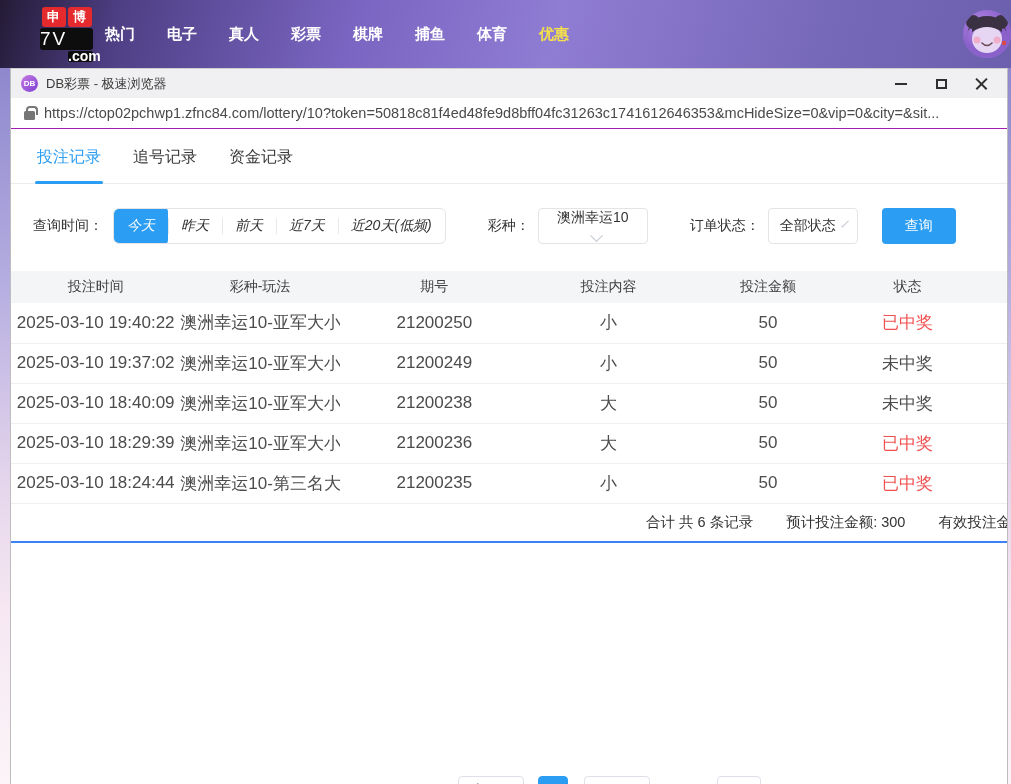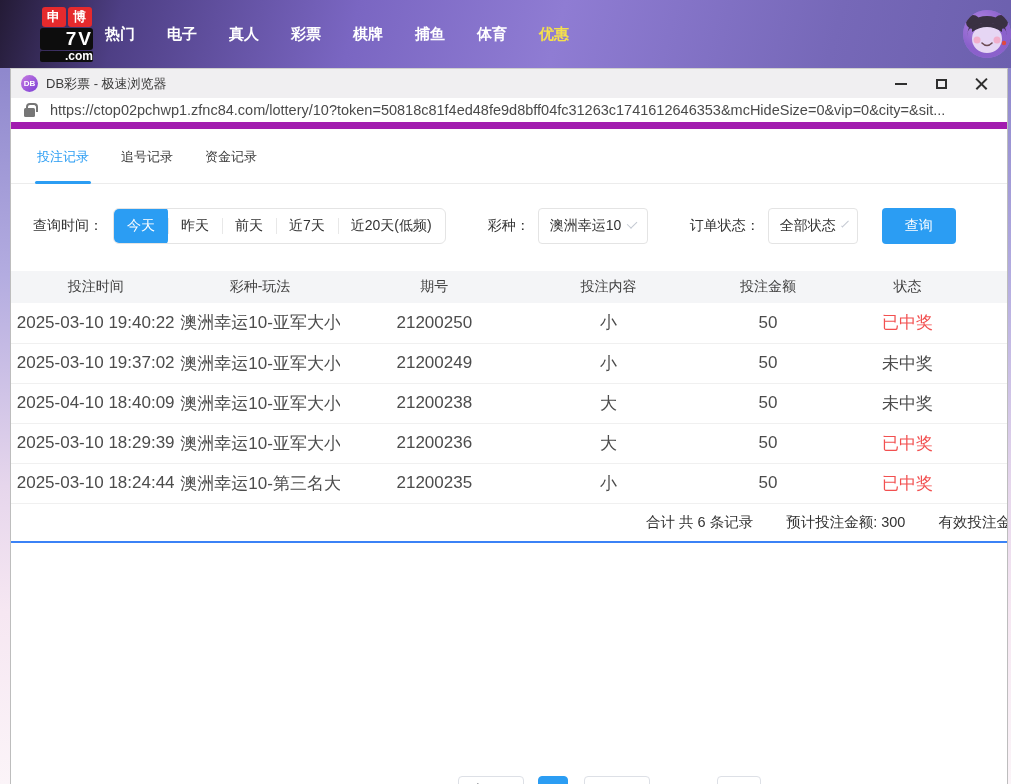--- a/index.html
+++ b/index.html
@@ -12,24 +12,24 @@
 
   
   .topbar {
     position:absolute; left:0; top:0; width:1011px; height:68px;
     background:linear-gradient(105deg,#241b36 0%,#4e3f85 12%,#7a66c2 35%,#8f7cd3 55%,#7668b8 82%,#6c60ae 100%);
   }
   .logo { position:absolute; left:40px; top:7px; width:53px; display:flex; flex-direction:column; gap:1px; }
   .logo-row { display:flex; gap:2px; justify-content:center; }
   .logo-red { width:24px; height:20px; background:#e52a2d; border-radius:3px; color:#fff;
     font-size:13px; font-weight:bold; display:flex; align-items:center; justify-content:center; }
-  .logo-main { background:#0d0d0d; border-radius:3px; color:#fff; font-weight:bold; font-size:19px;
-    letter-spacing:2px; text-align:right; line-height:22px; height:22px; }
-  .logo-sub { background:#0d0d0d; border-radius:2px; color:#fff; font-weight:bold; font-size:12px;
-    text-align:right; line-height:11px; height:11px; }
+  .logo-main { background:#0d0d0d; border-radius:3px; color:#fff; font-weight:normal; font-size:19px;
+    letter-spacing:2px; text-align:left; line-height:22px; height:22px; }
+  .logo-sub { background:#0d0d0d; border-radius:2px; color:#fff; font-weight:bold; font-size:14px;
+    text-align:left; line-height:11px; height:11px;margin-left:28px; }
   .nav { position:absolute; left:102px; top:0; height:68px; display:flex; align-items:center; gap:26px; }
   .nav-item { color:#ffffff; font-size:15px; font-weight:bold; width:36px; text-align:center;
     cursor:pointer; white-space:nowrap; }
   .nav-item.promo { color:#f5e04b; }
   .avatar { position:absolute; left:963px; top:10px; width:48px; height:48px; border-radius:50%;
     overflow:hidden; background:#8d6fd0; }
 
   
   .window {
     position:absolute; left:10px; top:68px; width:998px; height:790px;
@@ -42,48 +42,48 @@
   .win-controls { position:absolute; right:6px; top:0; height:29px; display:flex; }
   .ctrl { width:40px; height:29px; display:flex; align-items:center; justify-content:center; cursor:pointer; }
   .ic-min { width:12px; border-top:2px solid #2f2f2f; }
   .ic-max { width:11px; height:10px; border:2px solid #2f2f2f; }
   .ic-close { position:relative; width:13px; height:13px; }
   .ic-close::before,.ic-close::after { content:""; position:absolute; left:-1px; top:5.5px; width:15px;
     height:1.6px; background:#2f2f2f; }
   .ic-close::before { transform:rotate(45deg); }
   .ic-close::after { transform:rotate(-45deg); }
 
-  .urlbar { height:31px; background:#fff; border-bottom:7px solid #a21caf; display:flex; align-items:center;
-    padding-left:13px;gap:6px; }
+  .urlbar { height:31px; background:#fff; border-bottom:1px solid #a21caf; display:flex; align-items:center;
+    padding-left:13px; }
   .lock { position:relative; width:11px; height:9px; background:#767676; border-radius:1.5px; margin-top:4px; }
   .lock::before { content:""; position:absolute; left:1.5px; top:-5px; width:8px; height:7px;
     border:2px solid #767676; border-bottom:none; border-radius:4px 4px 0 0; }
   .url-text { margin-left:9px; font-size:14.5px; color:#4a4a4a; white-space:nowrap; overflow:hidden; }
 
   
   .tabbar { height:55px; border-bottom:1px solid #ececec; display:flex; align-items:center;
     padding-left:26px; gap:32px; }
-  .tab { font-size:13px; color:#3c3c3c; height:55px; line-height:55px; position:relative; cursor:pointer; }
+  .tab { font-size:16px; color:#3c3c3c; height:55px; line-height:55px; position:relative; cursor:pointer; }
   .tab.active { color:#2b9df3; }
   .tab.active::after { content:""; position:absolute; left:-2px; right:-2px; bottom:0; height:3px;
     border-radius:3px; background:#2b9df3; }
 
   .filters { display:flex; align-items:center; margin:24px 0 0 22px; height:36px; font-size:14px; color:#333; }
   .btn-group { display:flex; align-items:center; height:36px; border:1px solid #e4e4e4; border-radius:6px;
     margin-left:10px; background:#fff; overflow:hidden; }
   .tbtn { padding:14px 13px; height:36px; display:flex; align-items:center; color:#333; cursor:pointer;
-    white-space:nowrap; position:relative; }
+    white-space:nowrap; position:relative;font-style:italic; }
   .tbtn.active { background:#2b9df3; color:#fff; border-radius:4px; }
   .tbtn + .tbtn:not(.active)::before { content:""; position:absolute; left:0; top:10px; height:16px;
     width:1px; background:#e8e8e8; }
   .flabel { margin-left:42px; white-space:nowrap; }
   .select { display:flex; align-items:center; justify-content:space-between; height:36px;
     border:1px solid #e4e4e4; border-radius:4px; background:#fff; margin-left:8px; padding:0 11px;
     cursor:pointer; white-space:nowrap; }
-  .sel-lottery { width:110px; }
+  .sel-lottery { width:110px;flex-direction:column; }
   .sel-status { width:90px; }
   .chev { width:9px; height:9px; border-right:1.6px solid #c4c9d2; border-bottom:1.6px solid #c4c9d2;
     transform:rotate(45deg) translate(-2px,-2px); margin-left:8px; }
   .search-btn { margin-left:24px; width:74px; height:36px; background:#2b9df3; color:#fff; border:none;
     border-radius:4px; font-size:14px; cursor:pointer; }
 
   table { width:100%; border-collapse:collapse; table-layout:fixed; margin-top:27px; }
   thead tr { background:#f4f5f7; height:32px; }
   th { font-weight:normal; font-size:14px; color:#3f3f3f; text-align:center; }
   tbody tr { height:40px; border-bottom:1px solid #f0f0f0; }
@@ -232,21 +232,21 @@
         <tr>
       <td>2025-03-10 19:37:02</td>
       <td>澳洲幸运10-亚军大小</td>
       <td>21200249</td>
       <td>小</td>
       <td>50</td>
       <td>未中奖</td>
       <td></td>
     </tr>
         <tr>
-      <td>2025-04-10 18:40:09</td>
+      <td>2025-03-10 18:40:09</td>
       <td>澳洲幸运10-亚军大小</td>
       <td>21200238</td>
       <td>大</td>
       <td>50</td>
       <td>未中奖</td>
       <td></td>
     </tr>
         <tr>
       <td>2025-03-10 18:29:39</td>
       <td>澳洲幸运10-亚军大小</td>

